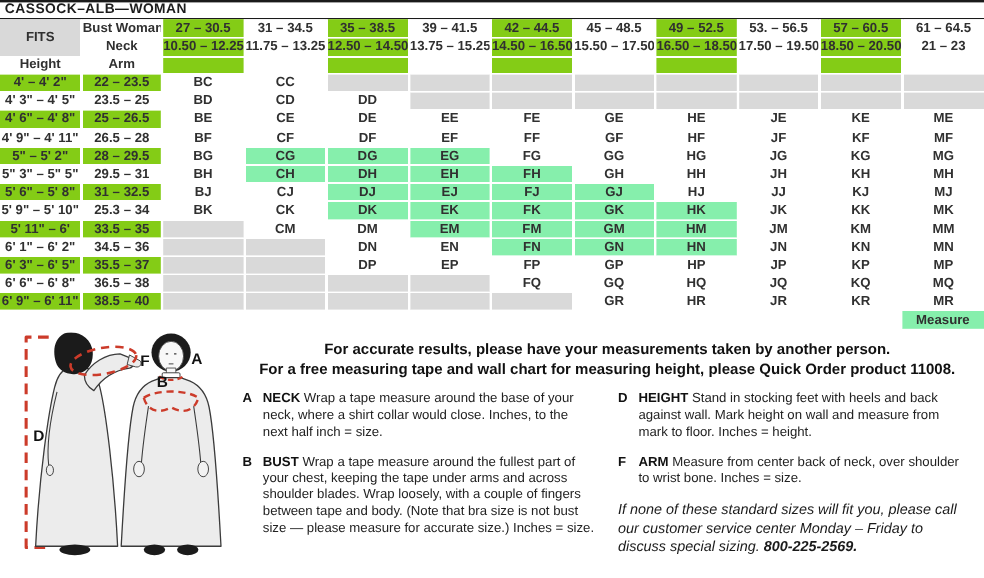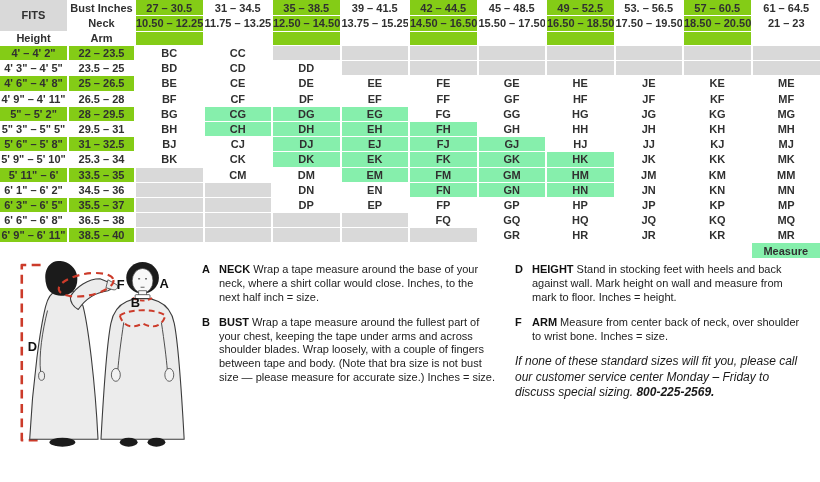--- a/index.html
+++ b/index.html
@@ -51,40 +51,41 @@
   .def-letter { width:17px; flex:0 0 17px; font-weight:bold; color:#111; }
   .def-text b { color:#111; }
   .note { font-style:italic; font-size:12px; line-height:15.5px; margin-top:7px; color:#1a1a1a; }
   .note b { font-weight:bold; }
 </style>
 </head>
 <body>
 
 <div class="page">
 
+  <div class="title-bar">CASSOCK–ALB—WOMAN</div>
 
   <table class="size-table" id="size-table">
     <colgroup>
       <col style="width:68px">
         <col style="width:67px">
       <col style="width:68.5px">
         <col style="width:68.5px">
         <col style="width:68.5px">
         <col style="width:68.5px">
         <col style="width:68.5px">
       <col style="width:68.5px">
         <col style="width:68.5px">
         <col style="width:68.5px">
         <col style="width:68.5px">
         <col style="width:68.5px">
     </colgroup>
     <tbody id="size-table-body">
         <tr class="r-hdr">
           <td class="fits c-gray" rowspan="2">FITS</td>
-          <td class="right c-white">Bust Inches</td>
+          <td class="right c-white">Bust Woman</td>
           <td class="c-cream">27 – 30.5</td>
           <td class="c-white">31 – 34.5</td>
           <td class="c-cream">35 – 38.5</td>
           <td class="c-white">39 – 41.5</td>
           <td class="c-cream">42 – 44.5</td>
           <td class="c-white">45 – 48.5</td>
           <td class="c-cream">49 – 52.5</td>
           <td class="c-white">53. – 56.5</td>
           <td class="c-cream">57 – 60.5</td>
           <td class="c-white">61 – 64.5</td>
@@ -346,20 +347,24 @@
         <g font-family="Liberation Sans, DejaVu Sans, sans-serif" font-size="13" font-weight="bold" fill="#111" stroke="none">
           <text x="27" y="91">D</text>
           <text x="117" y="28">F</text>
           <text x="160" y="27">A</text>
           <text x="131" y="46">B</text>
         </g>
       </svg>
     </div>
 
     <div class="content">
+      <div class="intro">
+        <div>For accurate results, please have your measurements taken by another person.</div>
+        <div>For a free measuring tape and wall chart for measuring height, please Quick Order product 11008.</div>
+      </div>
       <div class="defs-cols">
         <div class="defs-col" id="defs-left">
             <div class="def">
               <span class="def-letter">A</span>
               <div class="def-text"><b>NECK</b> Wrap a tape measure around the base of your neck, where a shirt collar would close. Inches, to the next half inch = size.</div>
             </div>
             <div class="def">
               <span class="def-letter">B</span>
               <div class="def-text"><b>BUST</b> Wrap a tape measure around the fullest part of your chest, keeping the tape under arms and across shoulder blades. Wrap loosely, with a couple of fingers between tape and body. (Note that bra size is not bust size — please measure for accurate size.) Inches = size.</div>
             </div>

